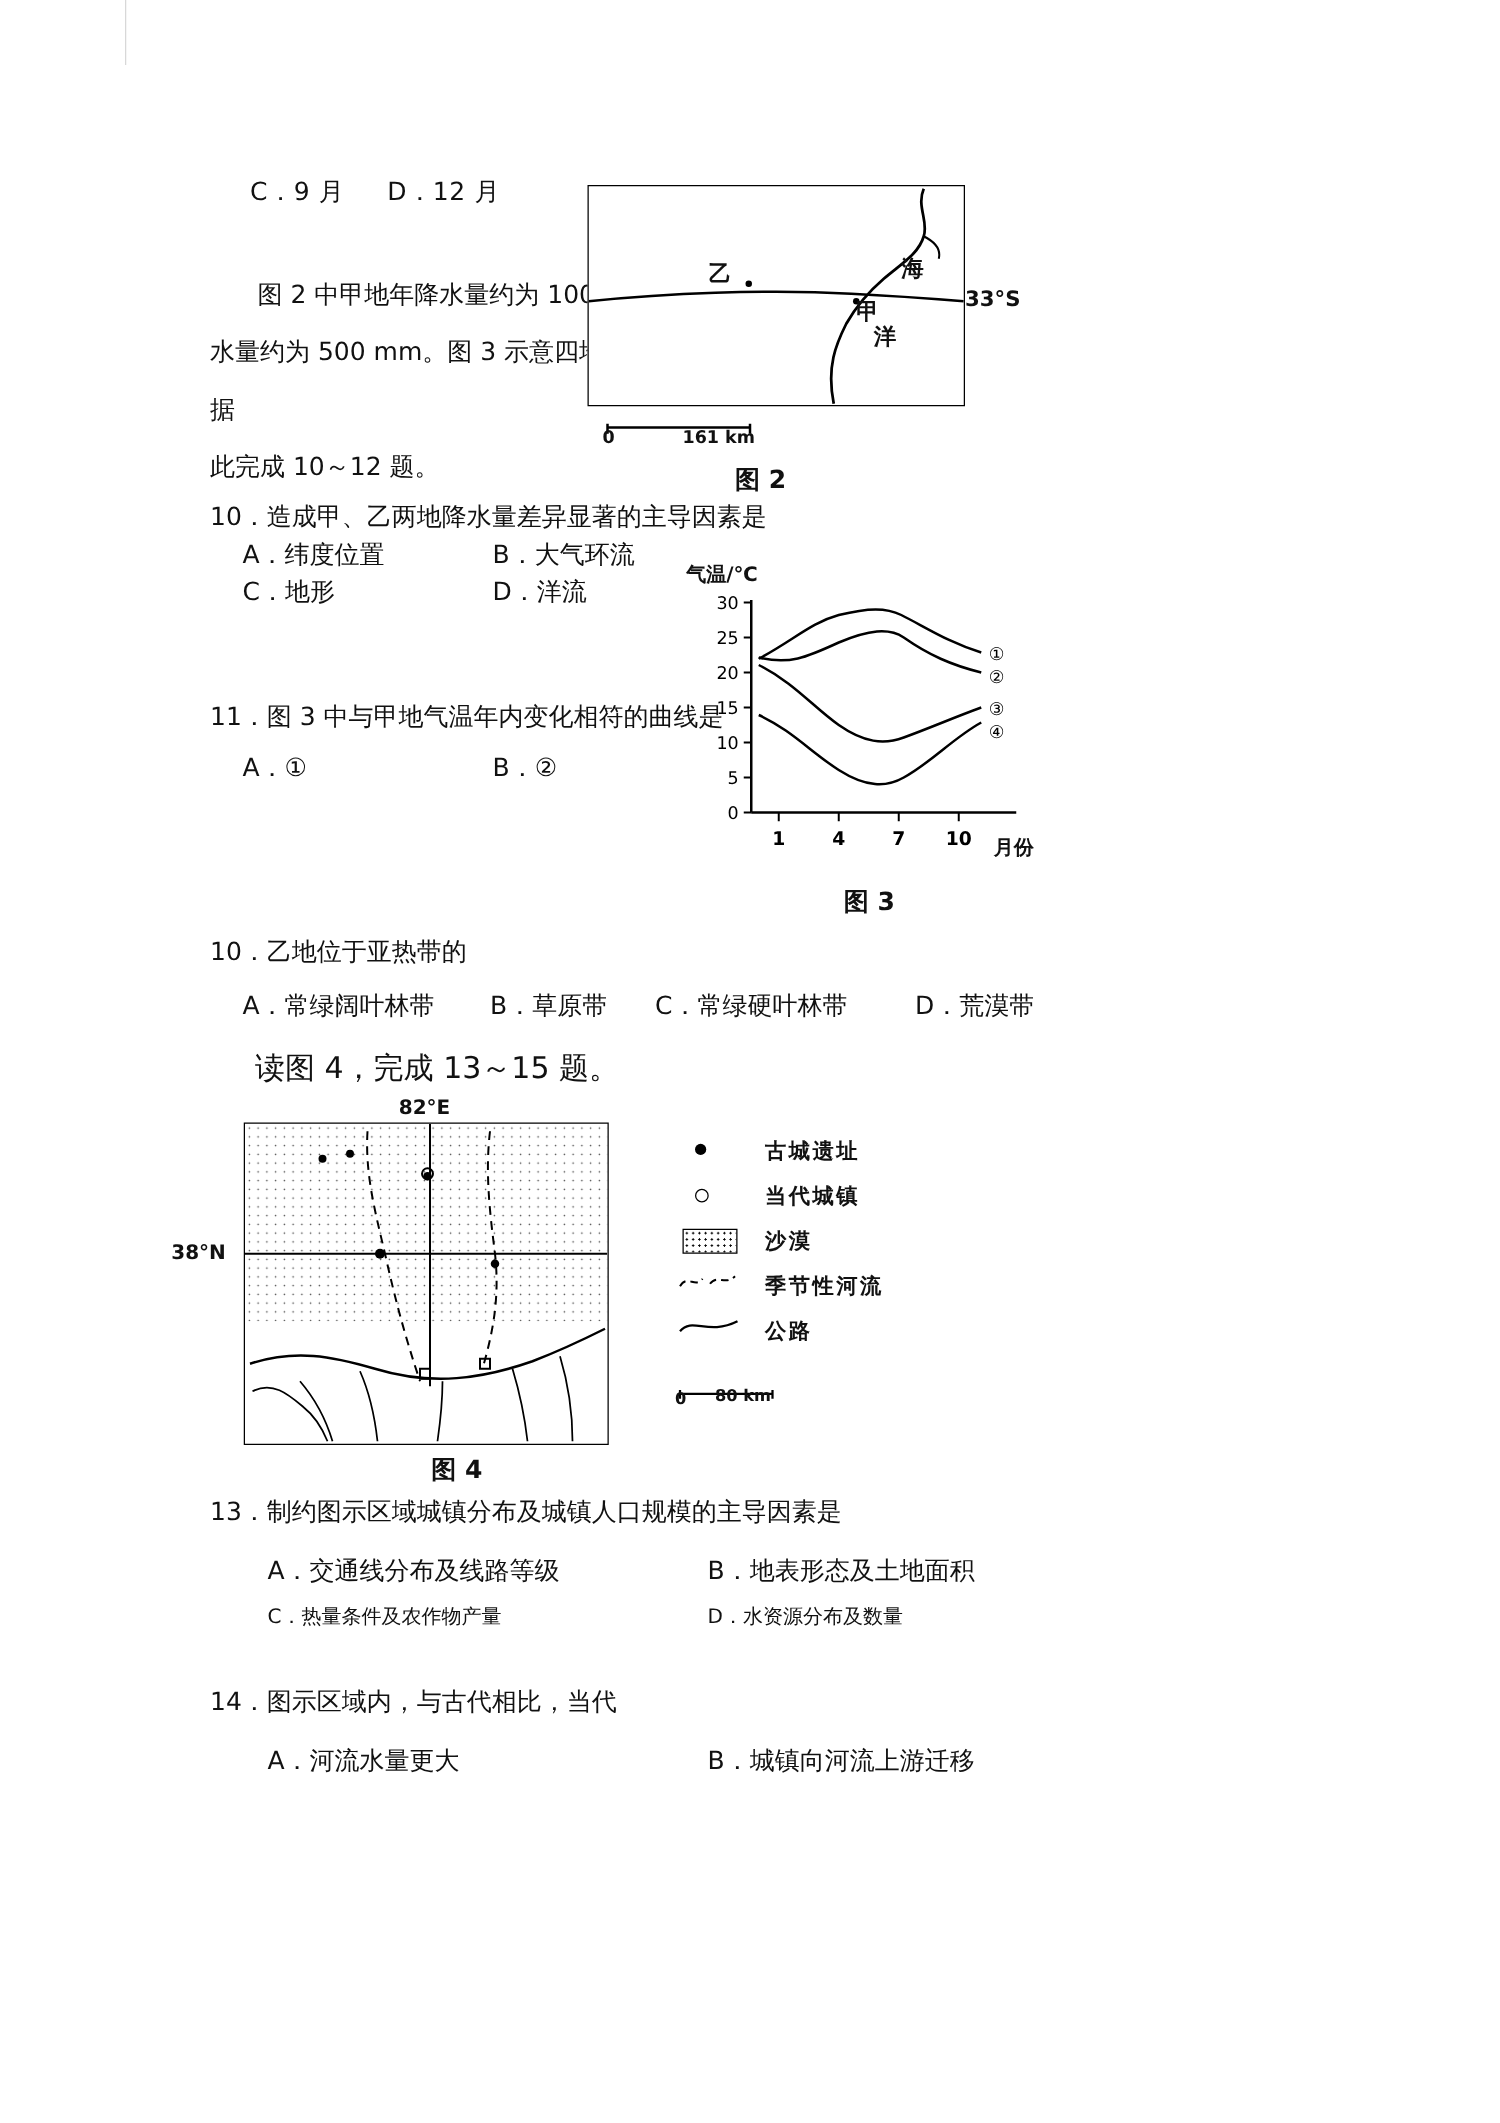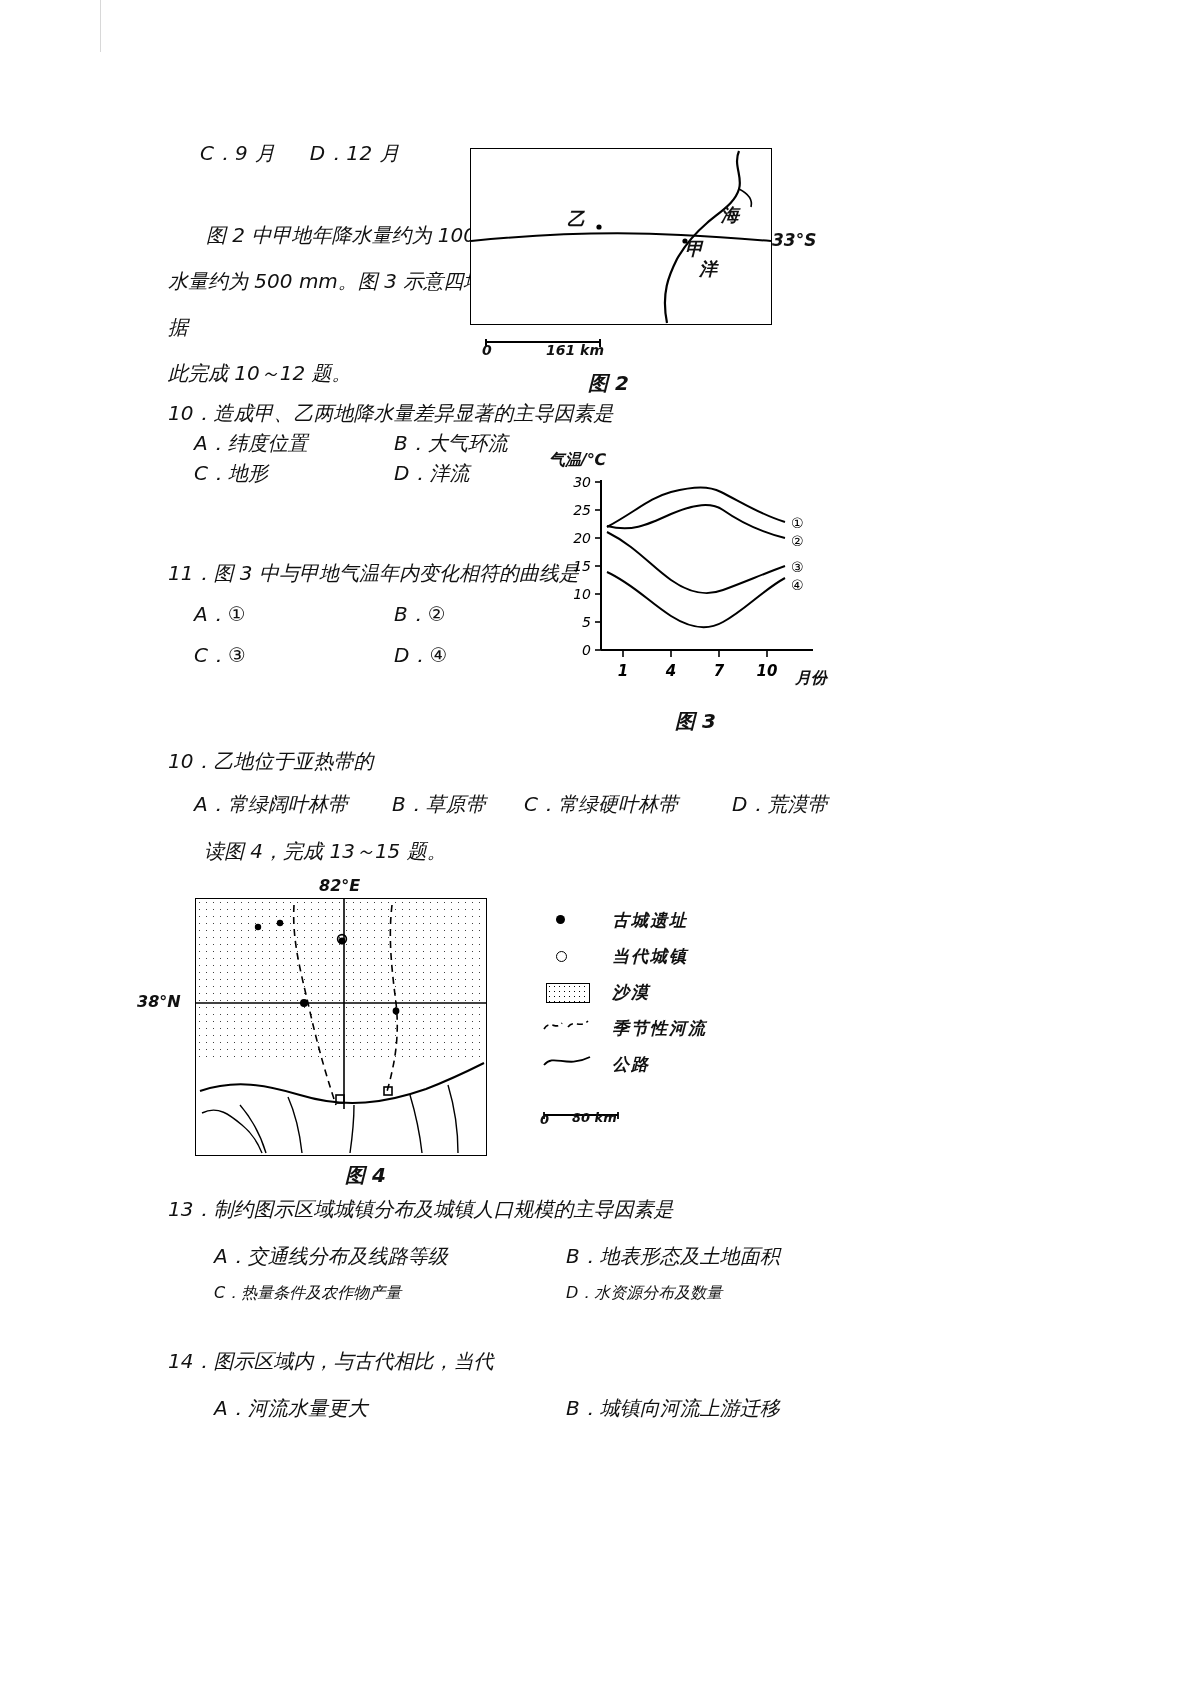--- a/index.html
+++ b/index.html
@@ -6,21 +6,21 @@
   body{
     width:1200px;height:1698px;
     background:#ffffff;
     font-family:"DejaVu Sans","Liberation Sans",sans-serif;
     color:#111;
     position:relative;
     overflow:hidden;
   }
   .page{
     position:absolute;
-    left:0;top:0;width:1058px;height:1698px;font-style:italic;
+    left:0;top:0;width:1058px;height:1698px;
   }
   .left-margin-mark{
     position:absolute;left:100px;top:0;width:1px;height:52px;background:#d8d8d8;
   }
   .content{
     position:absolute;
     left:168px;top:0;width:880px;height:1698px;
   }
   .q-line{
     font-size:20px;
@@ -37,21 +37,21 @@
 
   #q10{ left:0px; top:400px; }
   #q10 .qt{ font-size:20px; }
   #q10 .opt{ font-size:20px; margin-top:3px; }
   .optrow{ display:flex; }
   .optrow .o1{ width:200px; }
   .optrow .o2{ width:220px; }
 
   #q11{ left:0px; top:560px; }
   #q12{ left:0px; top:748px; }
-  #read4{ left:36px; top:838px; font-size:20px; }
+  #read4{ left:36px; top:838px; font-size:24px; }
 
   #q13{ left:0px; top:1196px; }
   #q14{ left:0px; top:1348px; }
 
   .qnum{ white-space:pre; }
 
   
   #fig2{
     position:absolute; left:470px; top:148px; width:330px; height:250px;
   }
@@ -118,24 +118,20 @@
     </div>
 
     <div class="row" id="q11">
       <div class="qt" style="font-size:20px;">
         <span class="qnum">11．</span><span>图 3 中与甲地气温年内变化相符的曲线是</span>
       </div>
       <div class="opt optrow" style="font-size:20px;margin-top:14px;">
         <span class="o1" style="margin-left:26px;">A．①</span>
         <span class="o2">B．②</span>
       </div>
-      <div class="opt optrow" style="font-size:20px;margin-top:14px;">
-        <span class="o1" style="margin-left:26px;">C．③</span>
-        <span class="o2">D．④</span>
-      </div>
     </div>
 
     <div class="row" id="q12">
       <div class="qt" style="font-size:20px;">
         <span class="qnum">10．</span><span>乙地位于亚热带的</span>
       </div>
       <div class="opt optrow" style="font-size:20px;margin-top:16px;">
         <span style="margin-left:26px;width:198px;">A．常绿阔叶林带</span>
         <span style="width:132px;">B．草原带</span>
         <span style="width:208px;">C．常绿硬叶林带</span>

